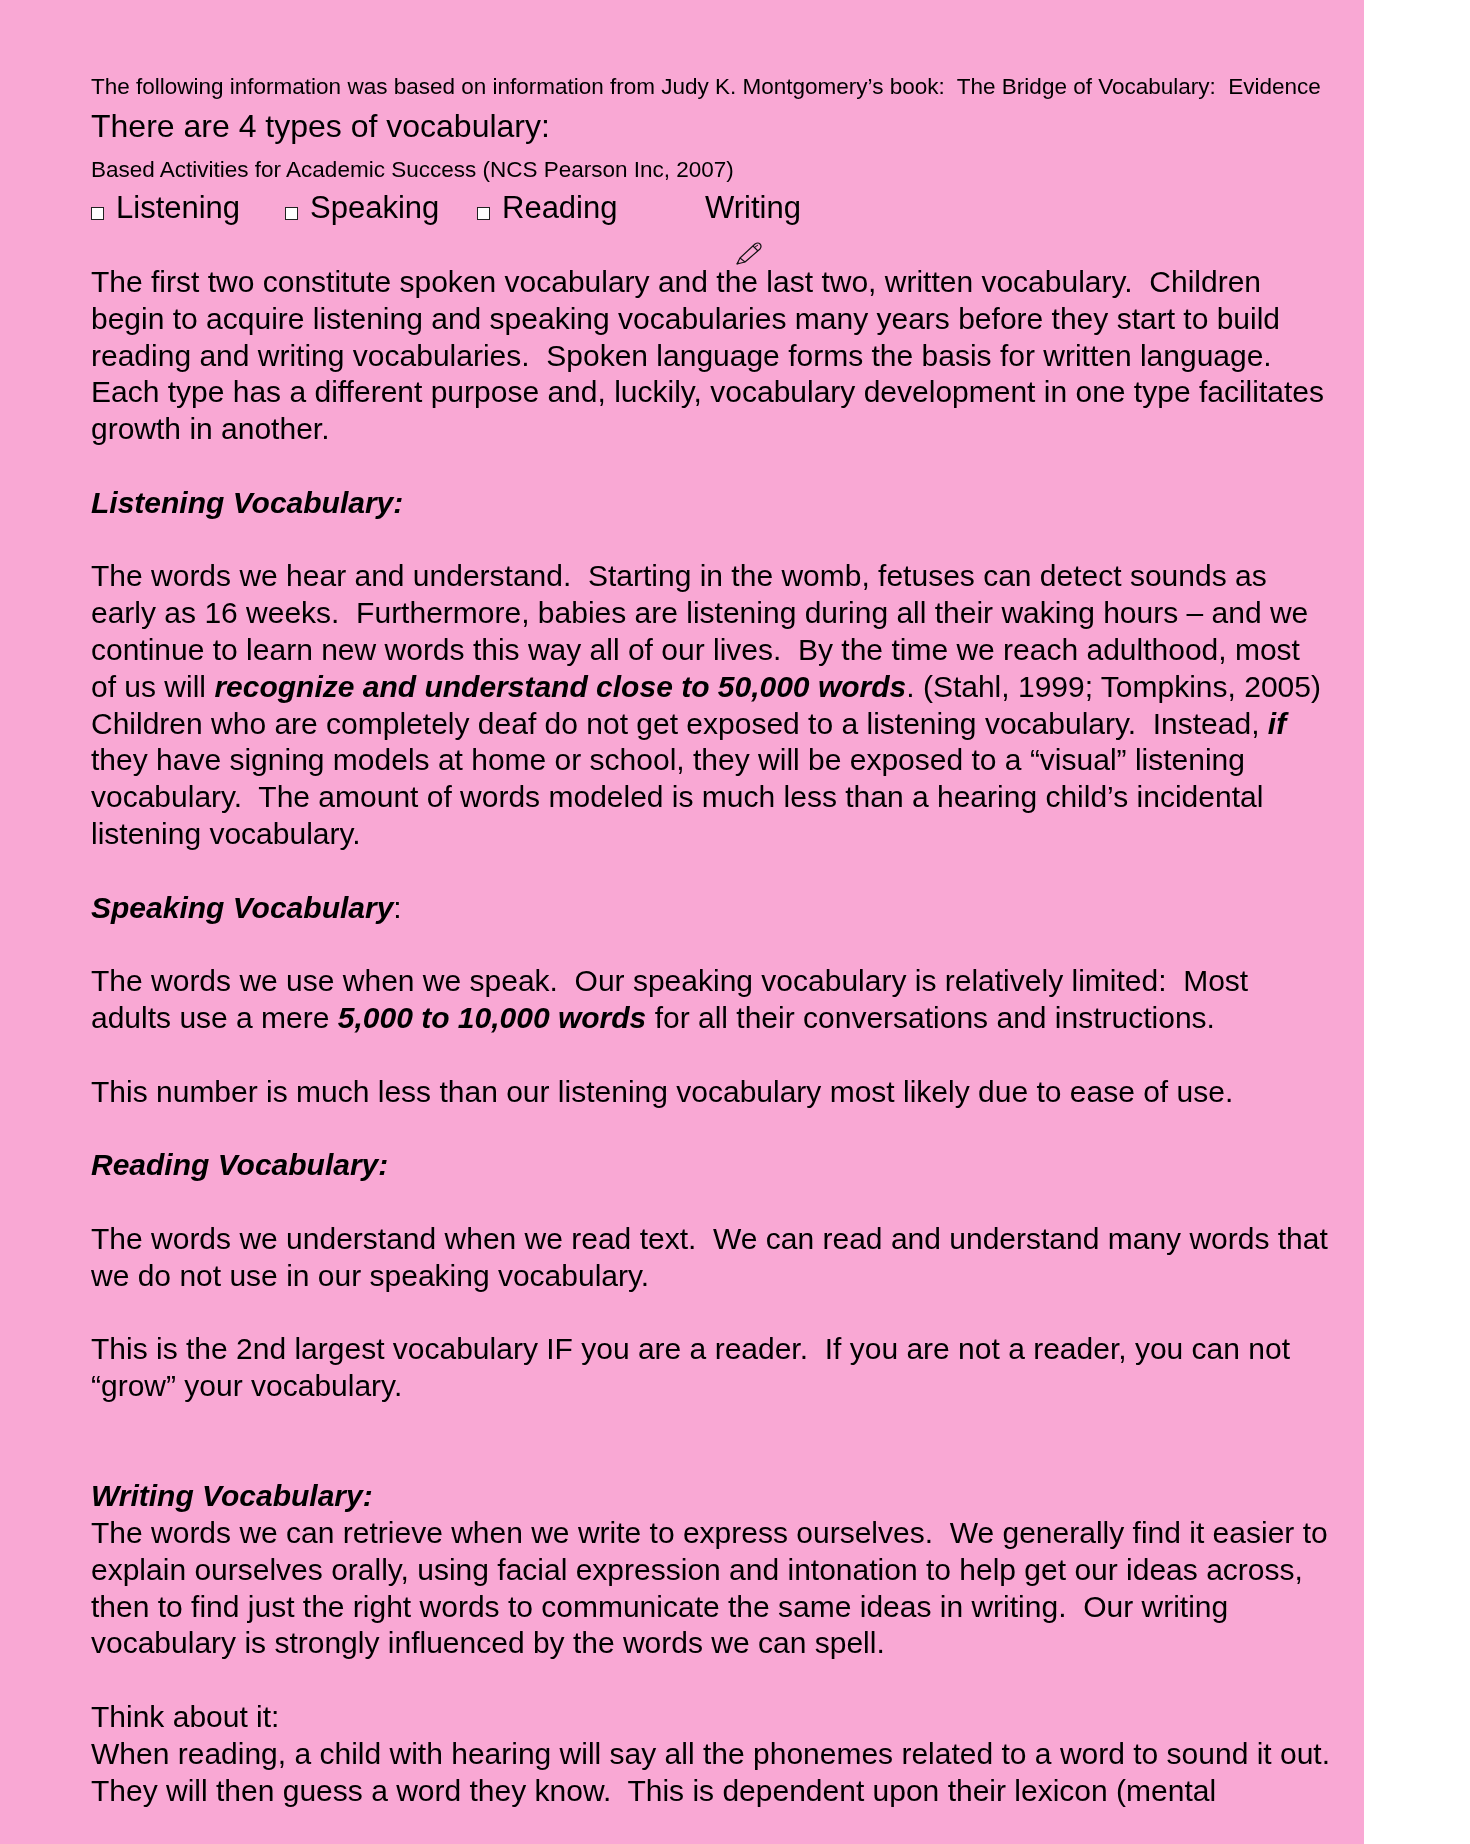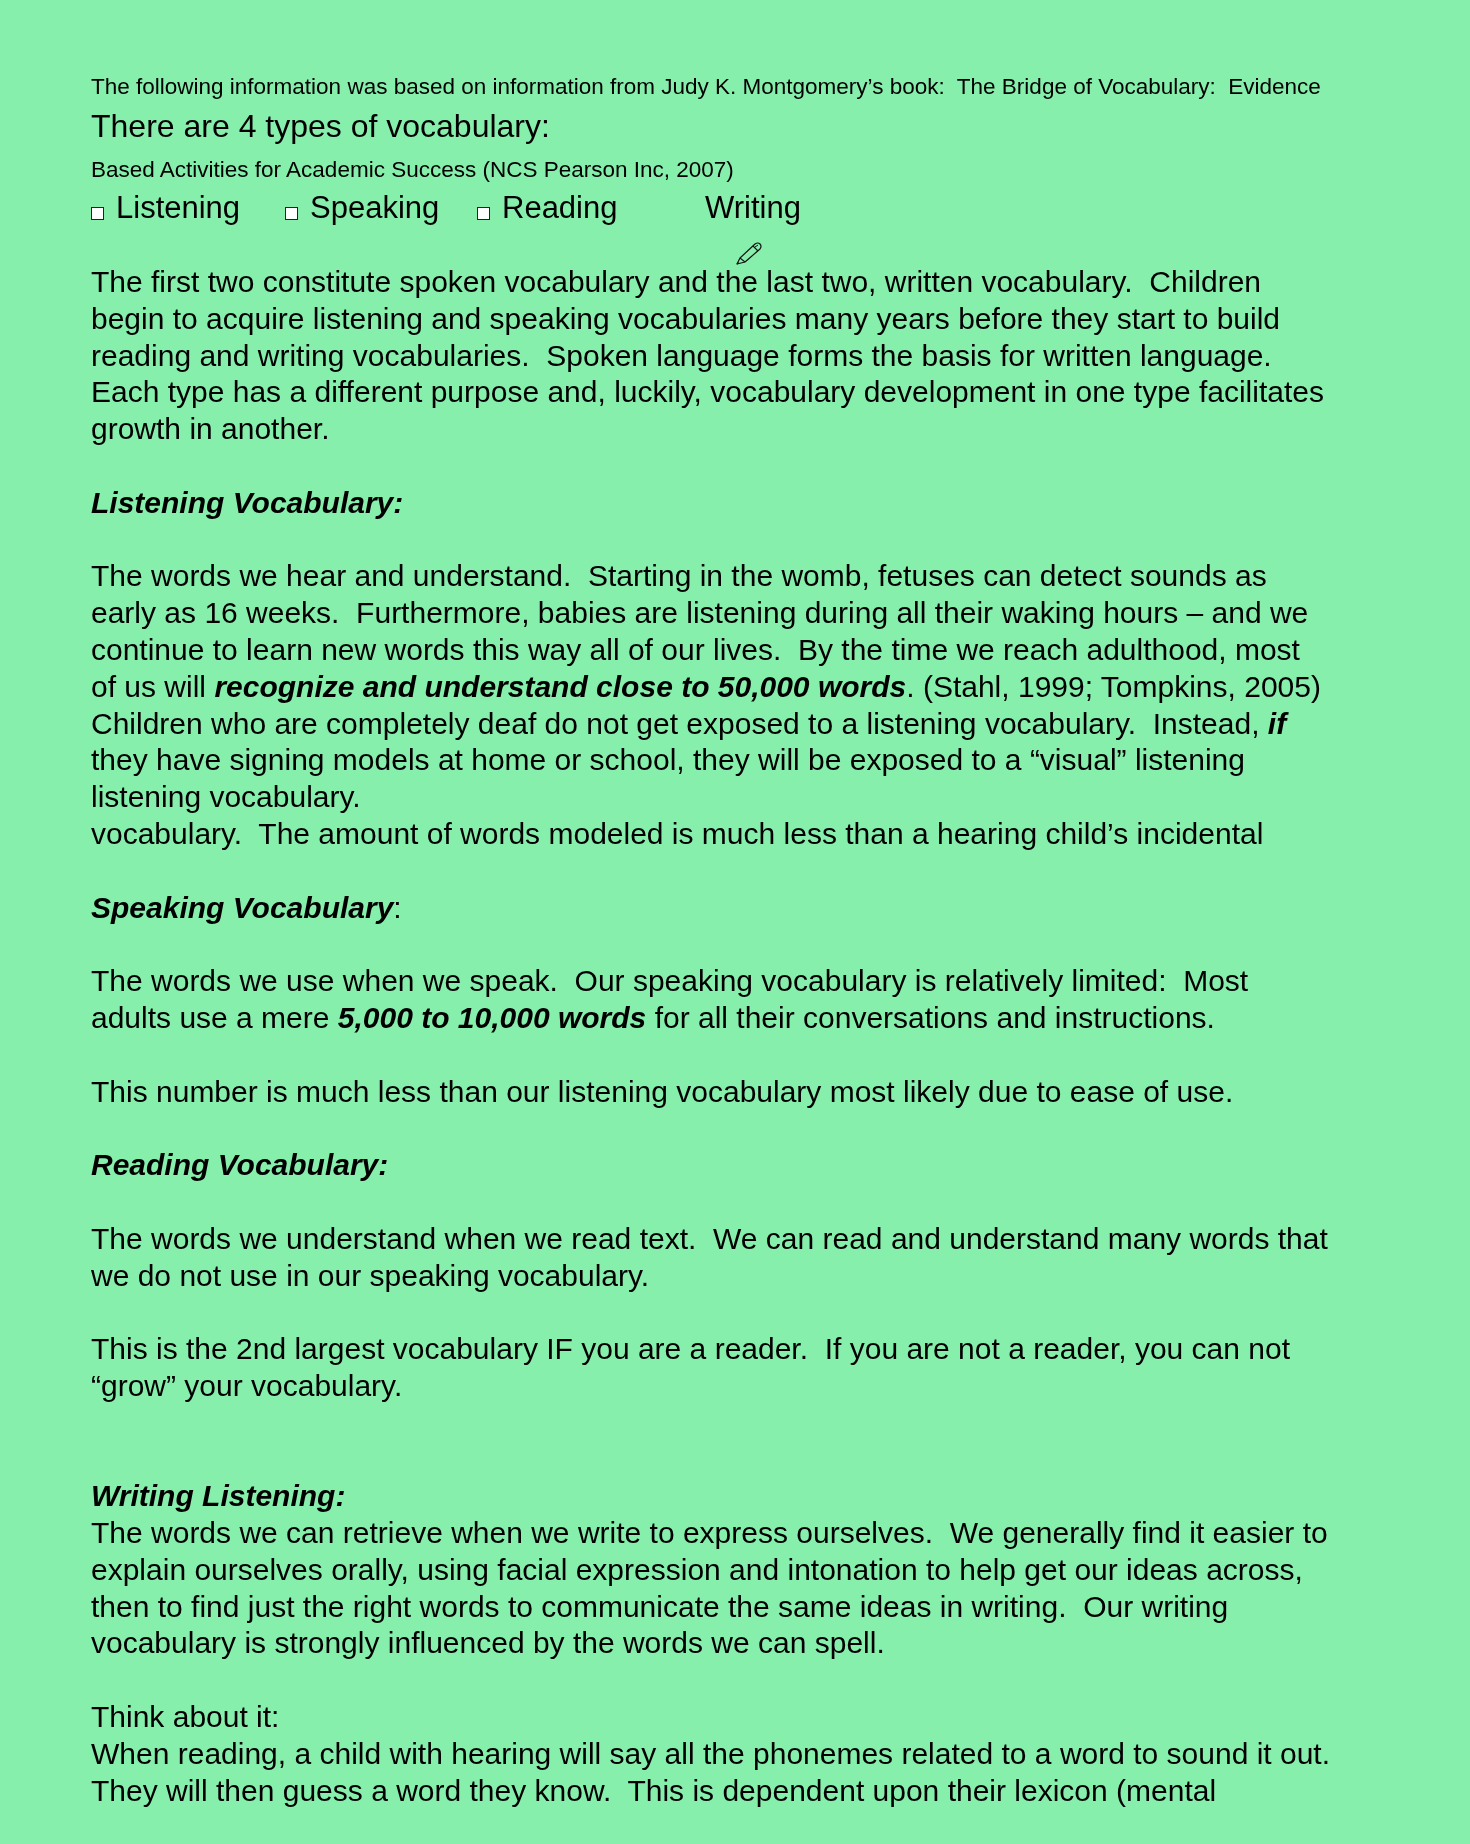--- a/index.html
+++ b/index.html
@@ -1,18 +1,18 @@
 <!DOCTYPE html>
 <html><head>
 <meta charset="utf-8">
 <style>
   html, body { margin:0; padding:0; background:#ffffff; }
   body { width:1470px; height:1844px; position:relative; overflow:hidden;
          font-family:"Liberation Sans", sans-serif; color:#000; }
-  .page { position:absolute; left:0; top:0; width:1470px; height:1844px; background:#86efac; }
+  .page { position:absolute; left:0; top:0; width:1364px; height:1844px; background:#f9a8d4; }
   .src { position:absolute; left:91px; top:18px; font-size:22.5px; line-height:27.5px; white-space:pre; }
   .src .ln { display:block; }
   .intro { position:absolute; left:91px; top:107px; font-size:32px; line-height:38px; white-space:pre; }
   .types { position:absolute; top:188px; left:0; width:1470px; height:40px; font-size:31px; line-height:40px; }
   .type-item { position:absolute; top:0; white-space:pre; display:flex; align-items:center; height:40px;text-align:center; }
   .cb { display:inline-block; width:13px; height:13px; border:1.5px solid #222; background:#fff; margin-right:12px; margin-top:10px; box-sizing:border-box; }
   .pen { display:inline-block; width:30px; height:26px; margin-right:10px; margin-top:4px; }
   .body { position:absolute; left:91px; top:264px; font-size:30px; line-height:36.8px; }
   .line { display:block; height:36.8px; white-space:pre; }
   .b { font-weight:bold;font-style:italic; }
@@ -64,40 +64,40 @@
       <div class="line"><span>growth in another.</span></div>
       <div class="line"></div>
       <div class="line"><span class="b">Listening Vocabulary:</span></div>
       <div class="line"></div>
       <div class="line"><span>The words we hear and understand.  Starting in the womb, fetuses can detect sounds as</span></div>
       <div class="line"><span>early as 16 weeks.  Furthermore, babies are listening during all their waking hours – and we</span></div>
       <div class="line"><span>continue to learn new words this way all of our lives.  By the time we reach adulthood, most</span></div>
       <div class="line"><span>of us will </span><span class="b">recognize and understand close to 50,000 words</span><span>. (Stahl, 1999; Tompkins, 2005)</span></div>
       <div class="line"><span>Children who are completely deaf do not get exposed to a listening vocabulary.  Instead, </span><span class="b">if</span></div>
       <div class="line"><span>they have signing models at home or school, they will be exposed to a “visual” listening</span></div>
+      <div class="line"><span>vocabulary.  The amount of words modeled is much less than a hearing child’s incidental</span></div>
       <div class="line"><span>listening vocabulary.</span></div>
-      <div class="line"><span>vocabulary.  The amount of words modeled is much less than a hearing child’s incidental</span></div>
       <div class="line"></div>
       <div class="line"><span class="b">Speaking Vocabulary</span><span>:</span></div>
       <div class="line"></div>
       <div class="line"><span>The words we use when we speak.  Our speaking vocabulary is relatively limited:  Most</span></div>
       <div class="line"><span>adults use a mere </span><span class="b">5,000 to 10,000 words</span><span> for all their conversations and instructions.</span></div>
       <div class="line"></div>
       <div class="line"><span>This number is much less than our listening vocabulary most likely due to ease of use.</span></div>
       <div class="line"></div>
       <div class="line"><span class="b">Reading Vocabulary:</span></div>
       <div class="line"></div>
       <div class="line"><span>The words we understand when we read text.  We can read and understand many words that</span></div>
       <div class="line"><span>we do not use in our speaking vocabulary.</span></div>
       <div class="line"></div>
       <div class="line"><span>This is the 2nd largest vocabulary IF you are a reader.  If you are not a reader, you can not</span></div>
       <div class="line"><span>“grow” your vocabulary.</span></div>
       <div class="line"></div>
       <div class="line"></div>
-      <div class="line"><span class="b">Writing Listening:</span></div>
+      <div class="line"><span class="b">Writing Vocabulary:</span></div>
       <div class="line"><span>The words we can retrieve when we write to express ourselves.  We generally find it easier to</span></div>
       <div class="line"><span>explain ourselves orally, using facial expression and intonation to help get our ideas across,</span></div>
       <div class="line"><span>then to find just the right words to communicate the same ideas in writing.  Our writing</span></div>
       <div class="line"><span>vocabulary is strongly influenced by the words we can spell.</span></div>
       <div class="line"></div>
       <div class="line"><span>Think about it:</span></div>
       <div class="line"><span>When reading, a child with hearing will say all the phonemes related to a word to sound it out.</span></div>
       <div class="line"><span>They will then guess a word they know.  This is dependent upon their lexicon (mental</span></div>
     </div>
 

